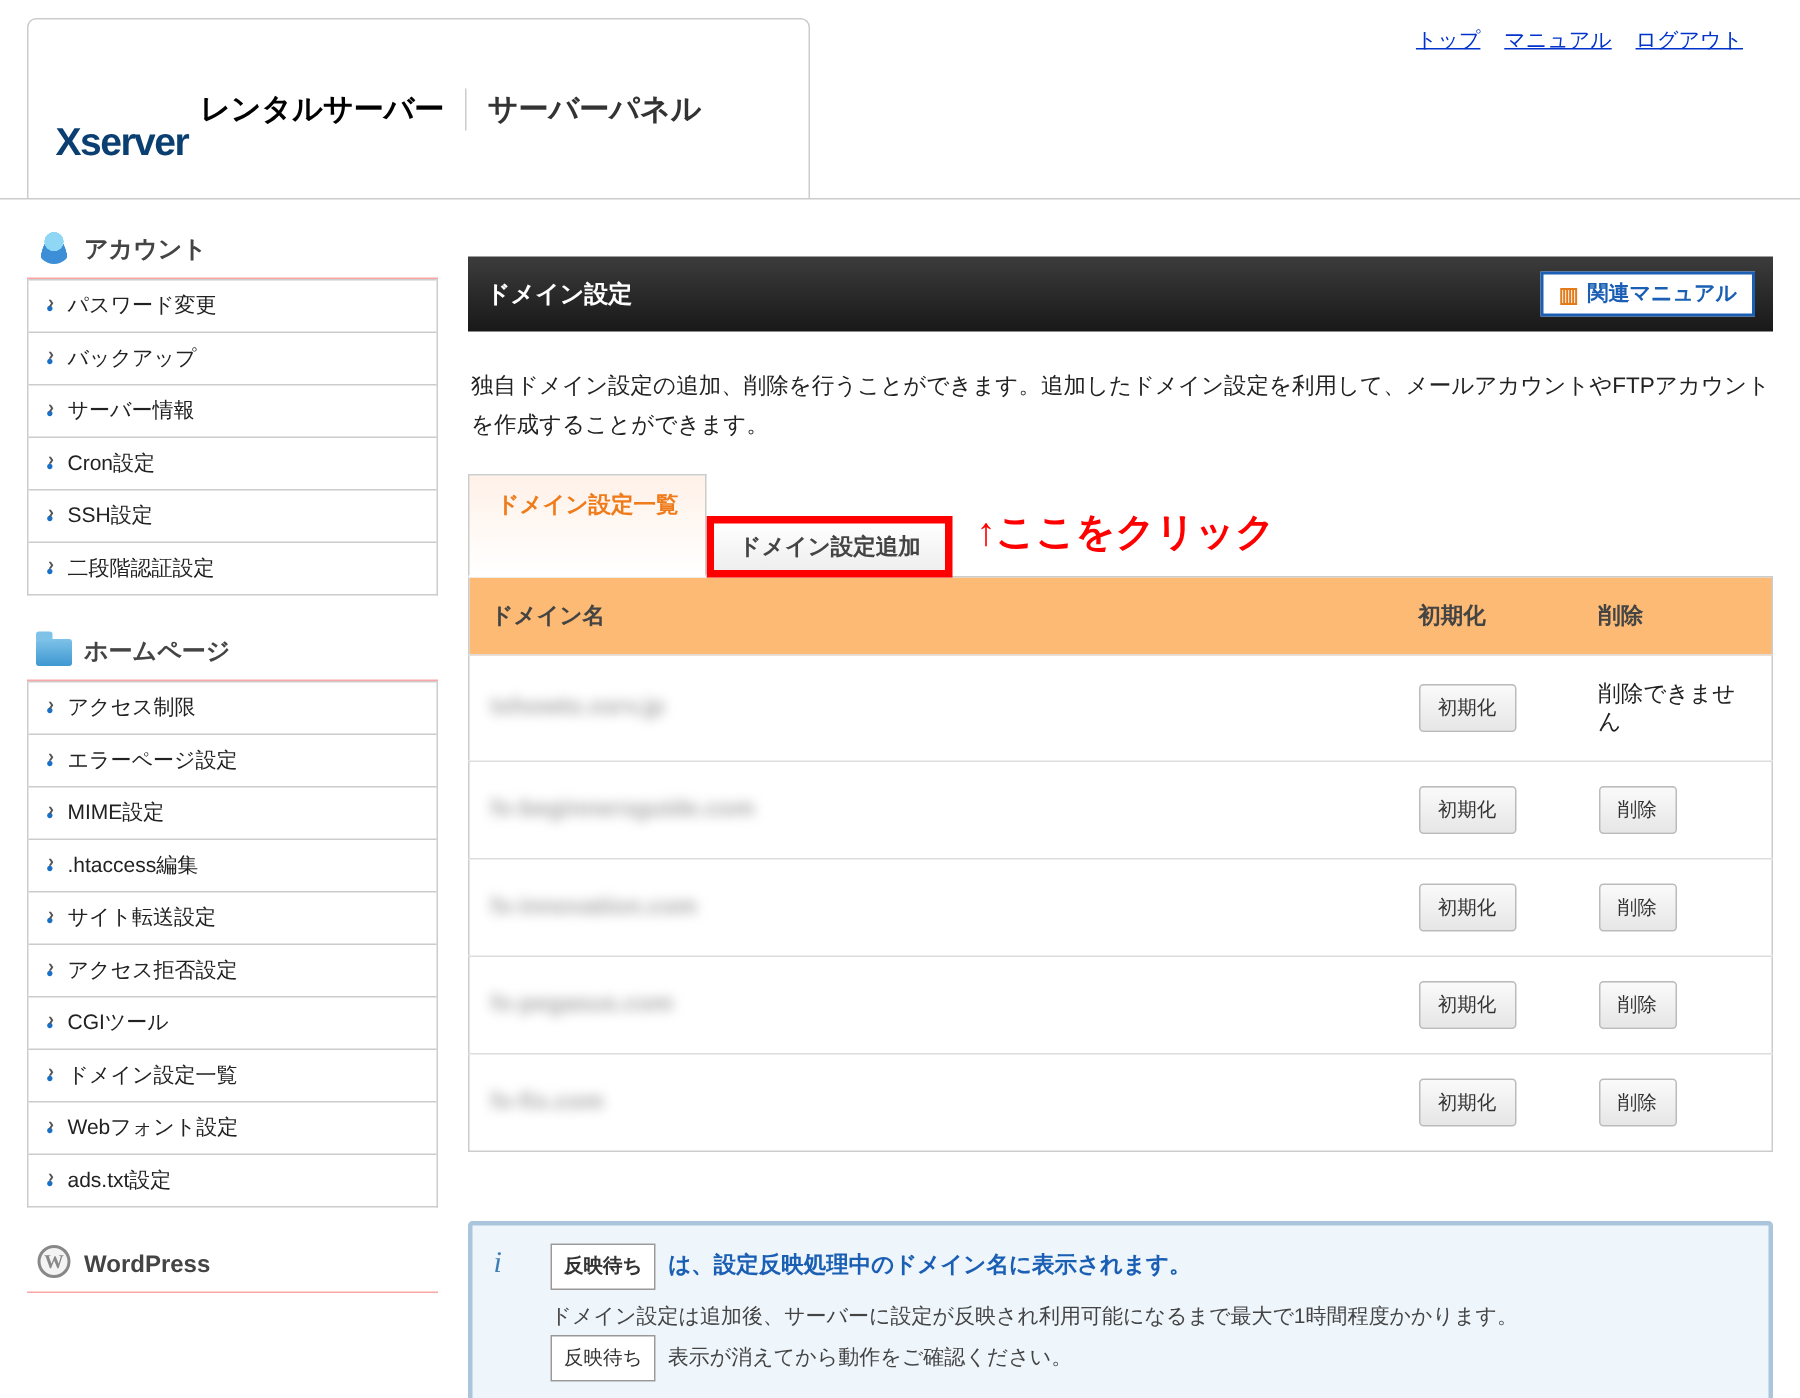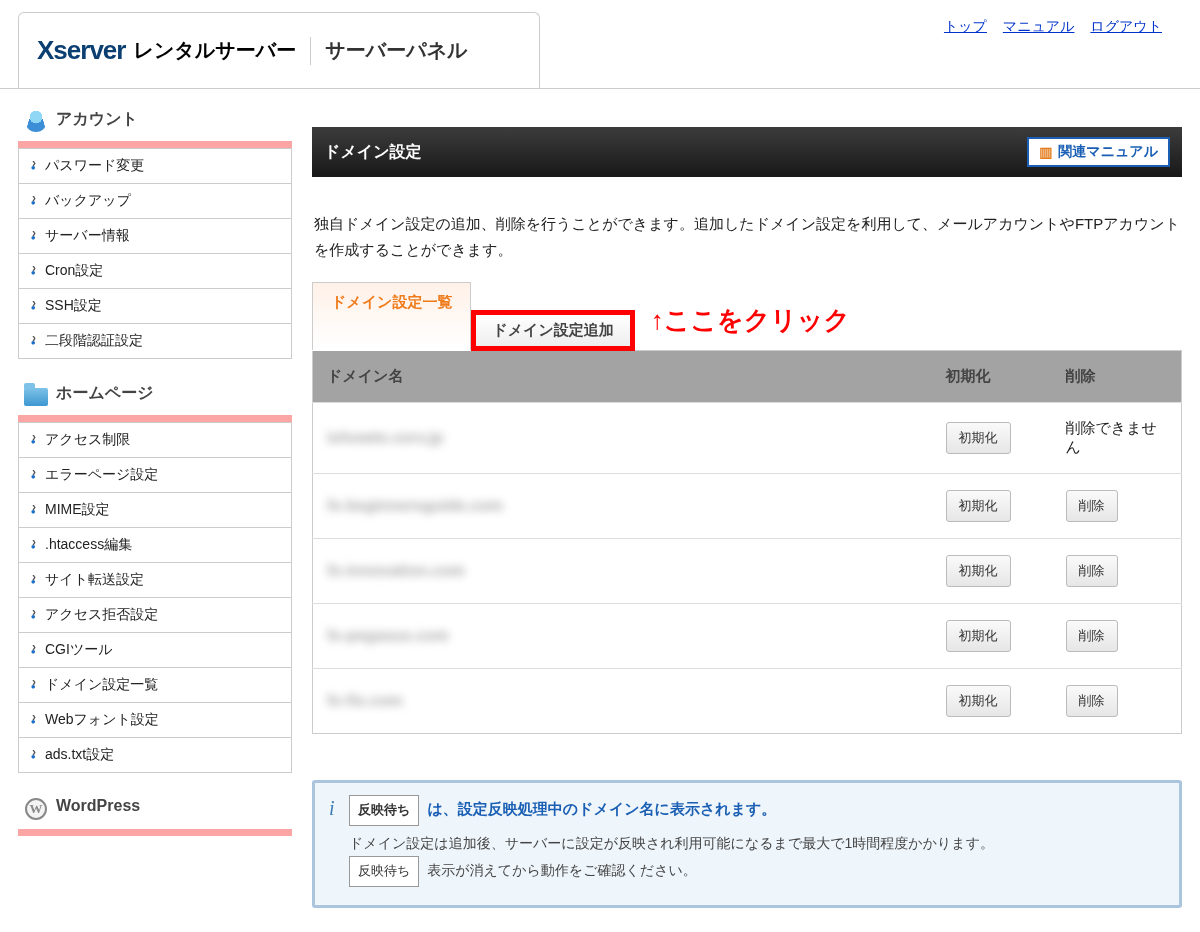--- a/index.html
+++ b/index.html
@@ -33,20 +33,21 @@
       border-bottom: none;
       display: flex;
       align-items: center;
     }
     .logo-xserver {
       font-family: Arial, sans-serif;
       font-weight: 800;
       font-size: 26px;
       color: #0b3f71;
       letter-spacing: -1px;
+      margin-top: 44px;
     }
     .logo-rental {
       color: #000000;
       font-weight: 700;
       font-size: 20px;
       margin-left: 8px;
     }
     .header-sep {
       width: 1px; height: 28px; background: #ccc; margin: 0 14px;
     }
@@ -72,23 +73,23 @@
       padding-top: 28px;
     }
 
     
     .side-section { margin-bottom: 14px; }
     .side-title {
       font-size: 16px;
       font-weight: 600;
       color: #444;
       padding: 10px 6px 8px 6px;
-      border-bottom: 7px solid #fca5a5;
+      border-bottom: 1px solid #fca5a5;
       display: flex;
-      align-items: flex-start;
+      align-items: flex-end;
       gap: 8px;
     }
     .side-title .ic { width: 24px; height: 24px; display:inline-flex; align-items:center; justify-content:center; }
     .side-list { border: 1px solid #ccc; border-top: none; }
     .side-item {
       display: flex;
       align-items: center;
       padding: 8px 10px;
       font-size: 14px;
       border-top: 1px solid #ccc;
@@ -141,21 +142,21 @@
       gap: 24px;
     }
     .related-manual-btn {
       display: inline-flex; align-items: center; gap:6px;
       background: #fff; color: #1a5fb4; border: 2px solid #1a5fb4;
       padding: 4px 10px; font-size: 14px; font-weight:700; cursor:pointer;
     }
     .related-manual-btn .book { color:#e37b1a; font-size:14px; }
 
     .desc {
-      padding: 34px 2px 0 2px;
+      padding: 24px 2px 0 2px;
       font-size: 15px;
       line-height: 1.7;
     }
 
     
     .tabs { display:flex; margin-top: 20px; }
     .tab {
       padding: 10px 18px;
       font-size: 15px;
       font-weight: 700;
@@ -192,21 +193,21 @@
       width: 100%;
       border-collapse: collapse;
     }
     .domain-table th, .domain-table td {
       border-top: 1px solid #ddd;
       padding: 16px 14px;
       text-align: left;
       font-size: 15px;
     }
     .domain-table thead th {
-      background: #a3a3a3;
+      background: #fdba74;
       font-weight: 700;
       color: #444;
       border-top:none;
     }
     .col-init { width: 120px; }
     .col-del  { width: 130px; }
     .btn-small {
       background: linear-gradient(#fafafa,#e6e6e6);
       border: 1px solid #bbb;
       border-radius: 3px;
@@ -233,21 +234,21 @@
       position: relative;
     }
     .info-icon {
       position:absolute; left: 14px; top: 14px;
       width: 24px; height: 24px;
       font-family: Georgia, serif;
       font-style: italic;
       font-size: 20px;
       color:#3f7db5;
     }
-    .info-body { margin-left: 20px; font-size: 14px; line-height:1.9; color:#444;}
+    .info-body { margin-left: 38px; font-size: 14px; line-height:1.9; color:#444;}
     .info-title { color:#1a5fb4; font-weight:700; font-size:15px; margin-bottom:4px;}
     .badge-wait {
       display:inline-block;
       border:1px solid #999;
       background:#fff;
       padding: 2px 8px;
       font-size: 13px;
       margin-right: 4px;
       color:#333;
     }

